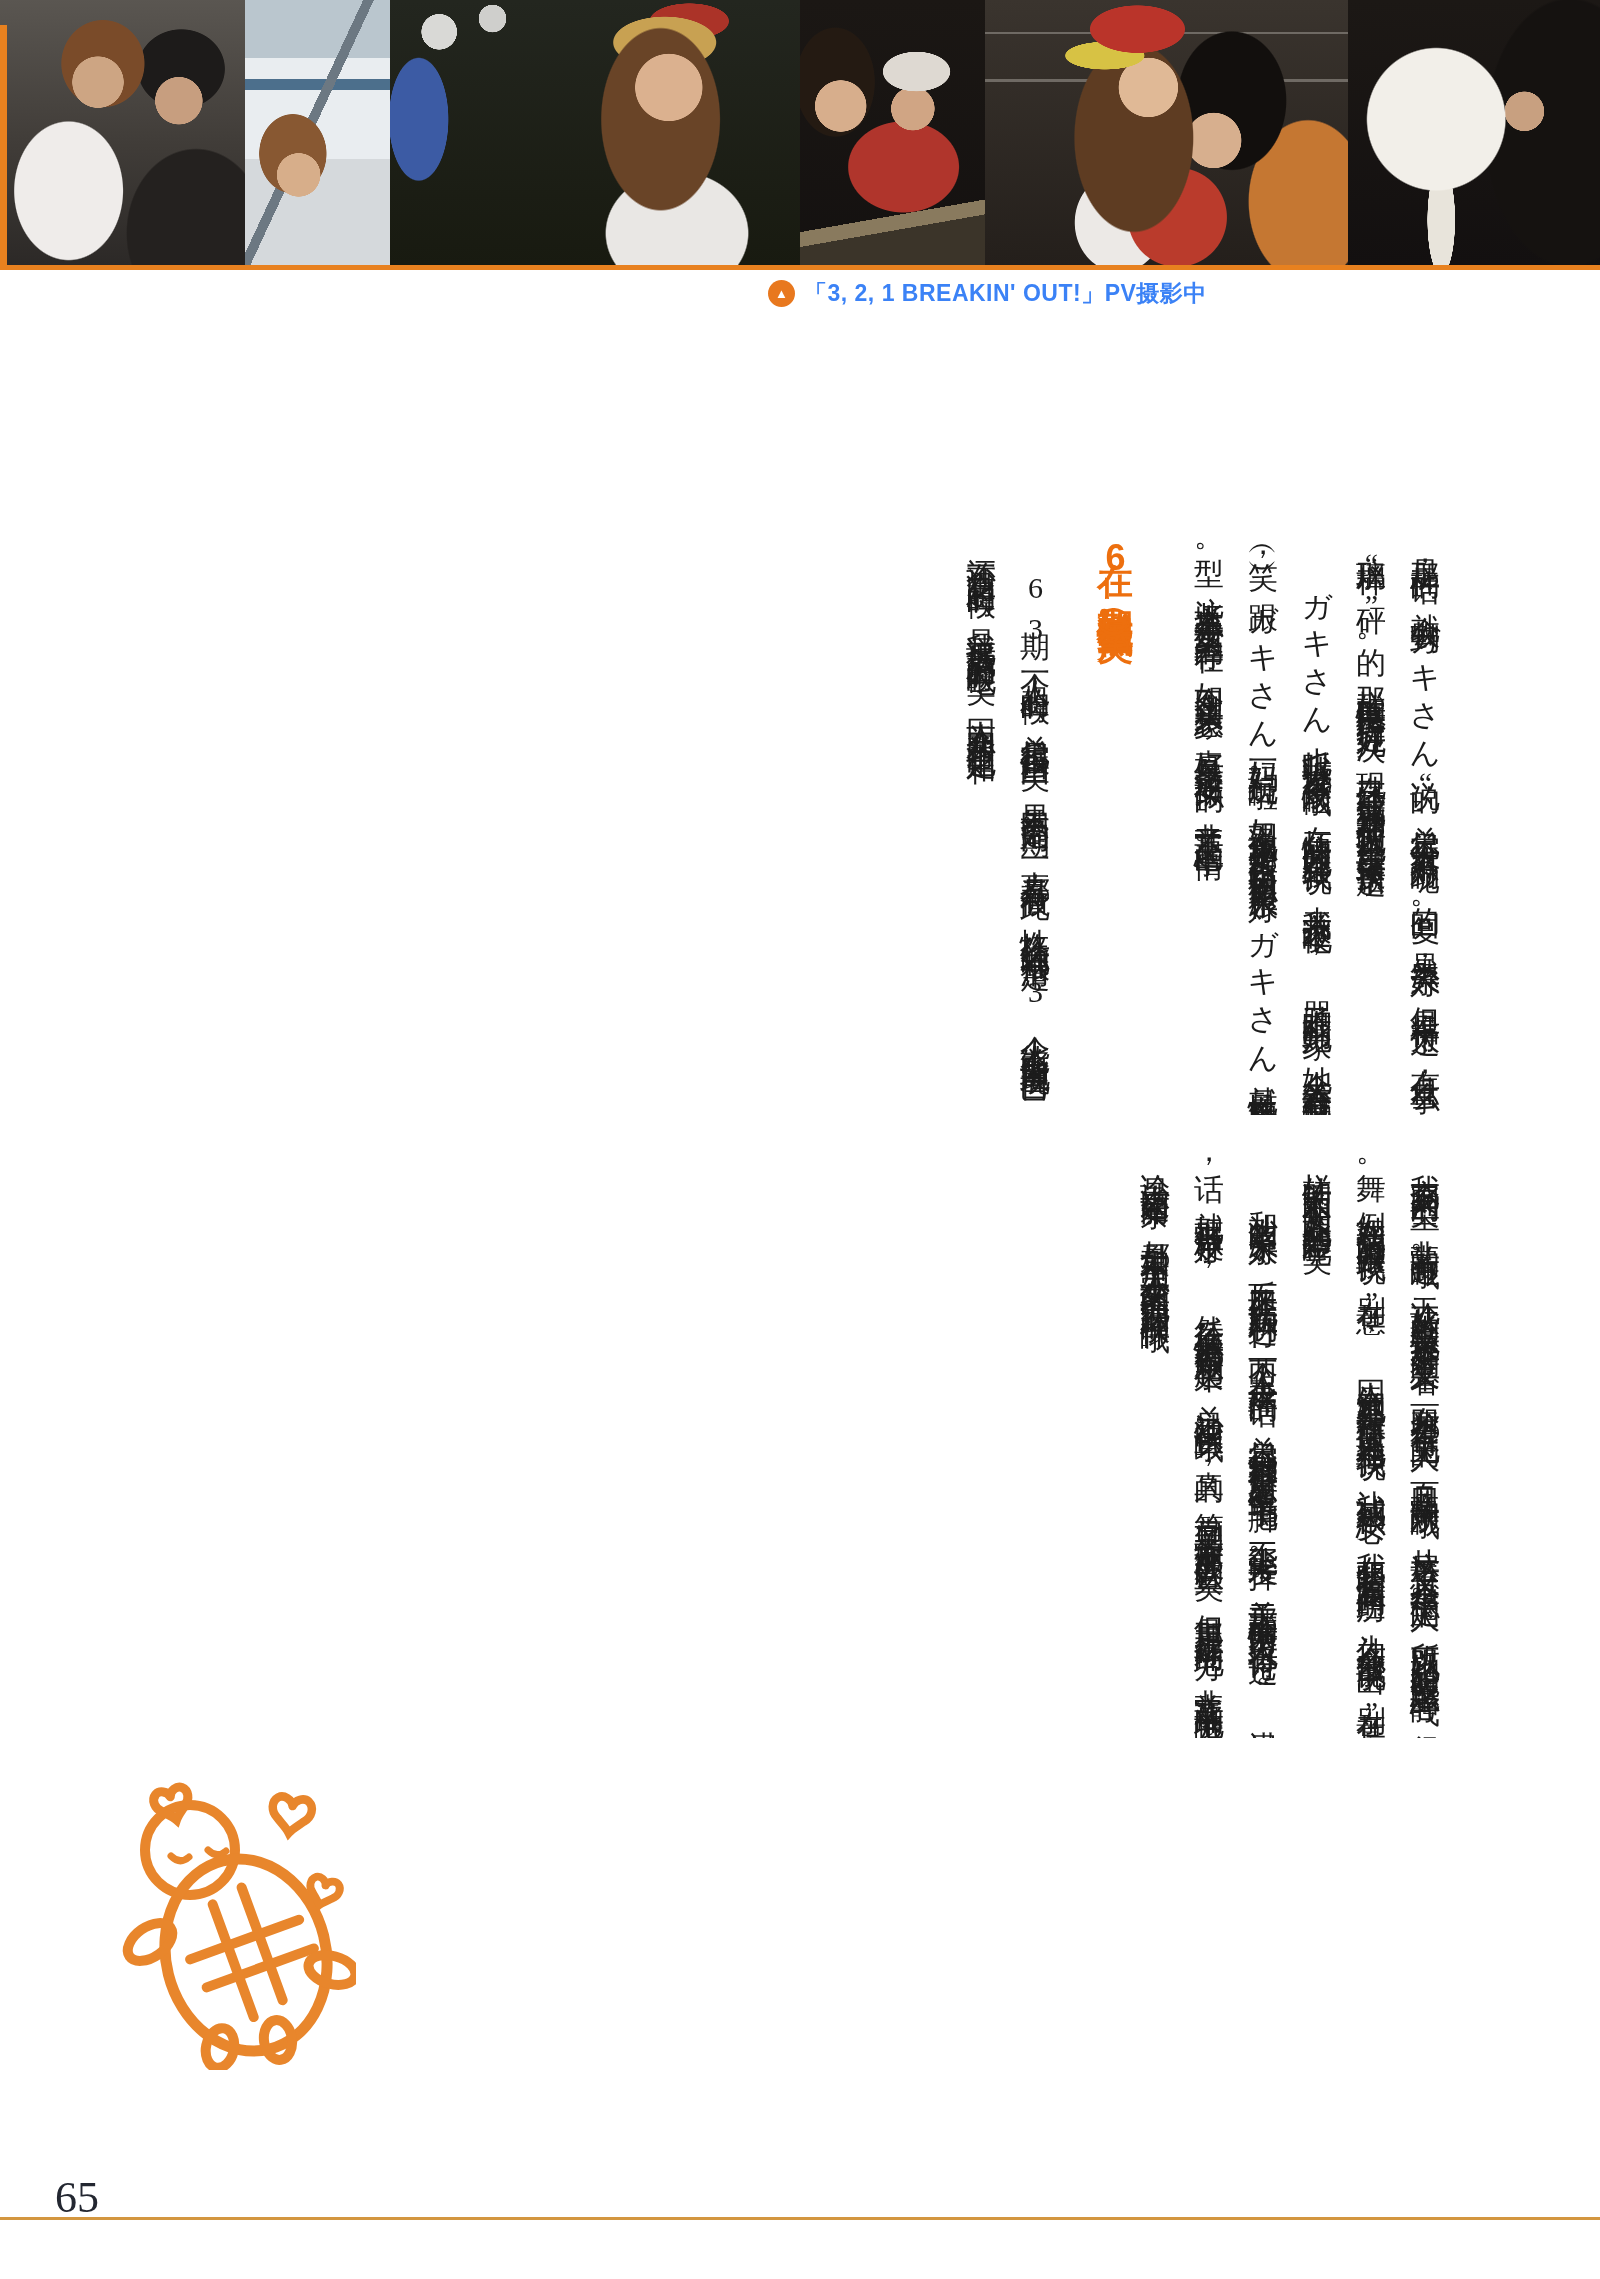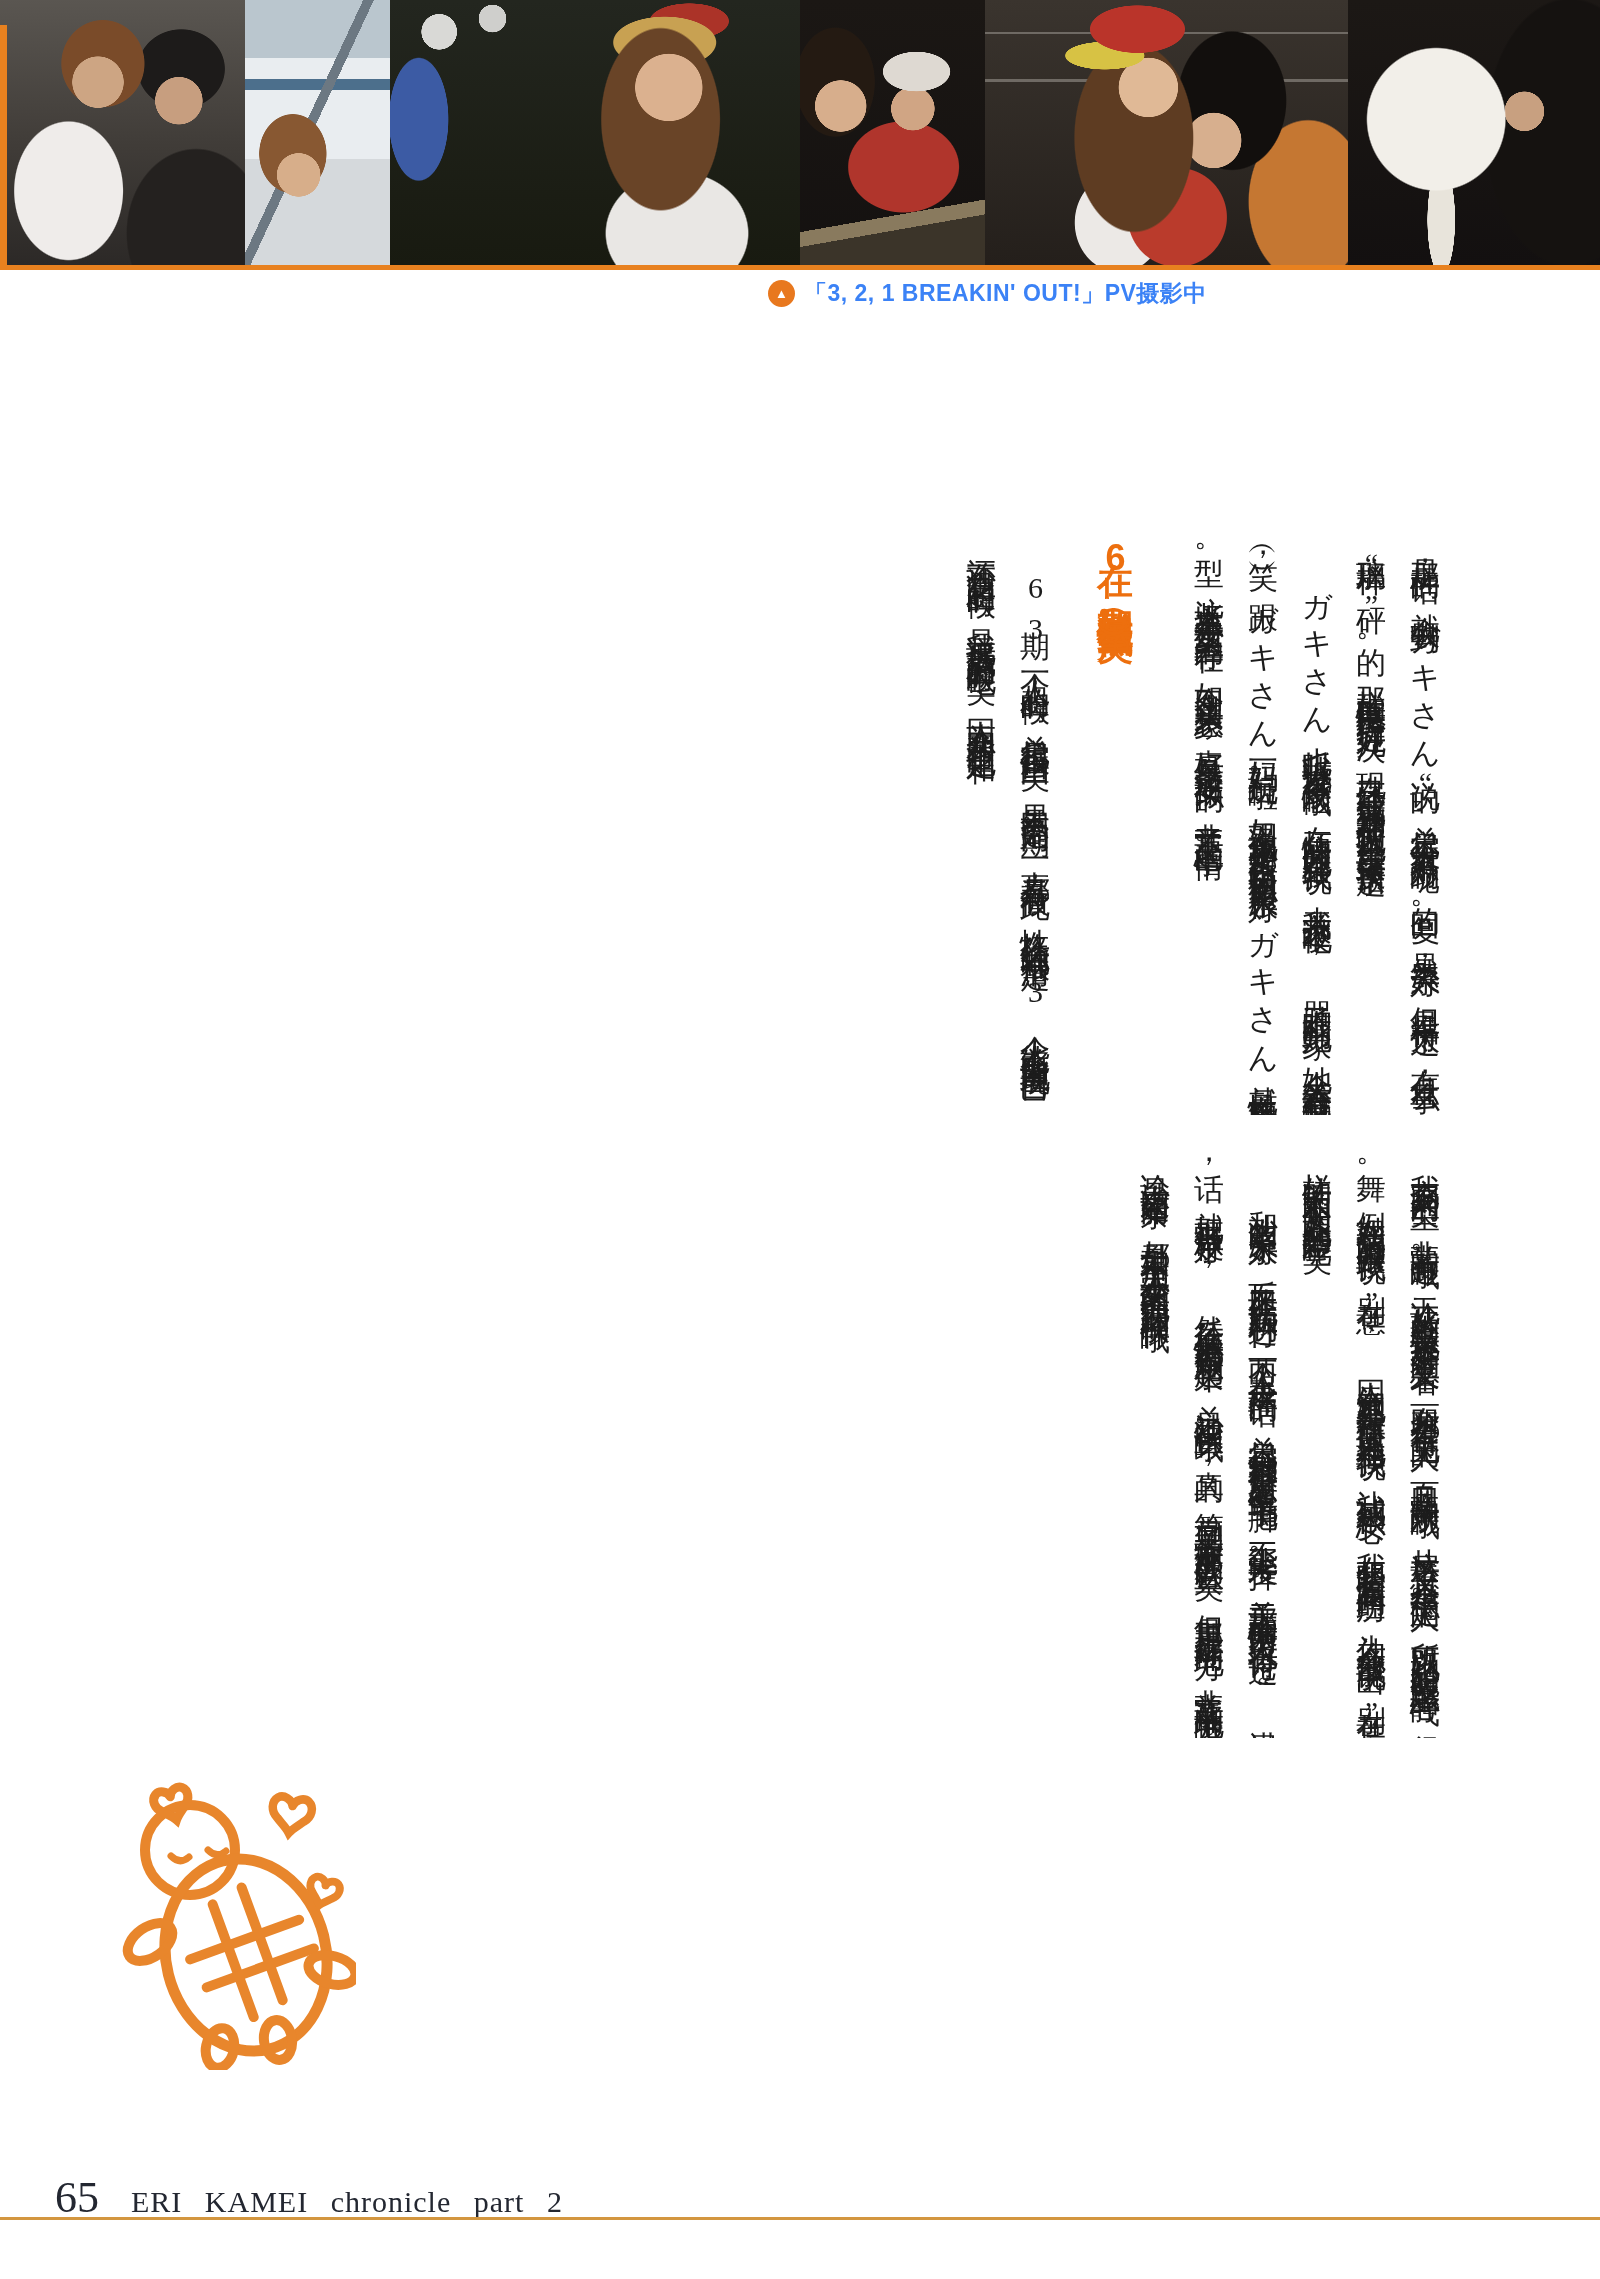--- a/index.html
+++ b/index.html
@@ -85,21 +85,21 @@
   .indent{text-indent:36px;}
   .vheading{margin:0 28px 0 14px;font-family:"Liberation Sans",sans-serif;
       font-weight:bold;font-size:36px;letter-spacing:2px;line-height:78px;
       color:#ed6f0e;text-indent:0;}
 
   
   .turtle{position:absolute;left:116px;top:1770px;}
 
   
   .footer-text{position:absolute;left:55px;top:2172px;display:flex;
-      align-items:baseline;gap:32px;color:#232731;}
+      align-items:baseline;gap:64px;color:#232731;}
   .pageno{font-size:44px;font-family:"Liberation Serif",serif;}
   .ftitle{font-size:30px;font-family:"Liberation Serif",serif;
       word-spacing:14px;letter-spacing:1px;}
   .footer-line{position:absolute;left:0;top:2217px;width:1600px;height:3px;
       background:#d3963f;}
 </style>
 </head>
 <body>
 
 <div class="page">
@@ -149,18 +149,17 @@
     <g stroke-width="6">
       <path transform="translate(52,18) rotate(-15) scale(1.5)" d="M 0 6 C -1 2 -6 0 -9 2 C -13 5 -12 11 -8 14 C -5 17 -2 19 0 22 C 2 19 5 17 8 14 C 12 11 13 5 9 2 C 6 0 1 2 0 6"></path>
       <path transform="translate(178,26) rotate(8) scale(1.7)" stroke-width="5" d="M 0 6 C -1 2 -6 0 -9 2 C -13 5 -12 11 -8 14 C -5 17 -2 19 0 22 C 2 19 5 17 8 14 C 12 11 13 5 9 2 C 6 0 1 2 0 6"></path>
       <path transform="translate(212,108) rotate(18) scale(1.3)" d="M 0 6 C -1 2 -6 0 -9 2 C -13 5 -12 11 -8 14 C -5 17 -2 19 0 22 C 2 19 5 17 8 14 C 12 11 13 5 9 2 C 6 0 1 2 0 6"></path>
     </g>
   </svg>
 
   <footer>
     <div class="footer-text">
       <span class="pageno">65</span>
-      <span class="ftitle">ERI KAMEI chronicle part 2</span>
     </div>
     <div class="footer-line"></div>
   </footer>
 
 </div>
 
 </body></html>

